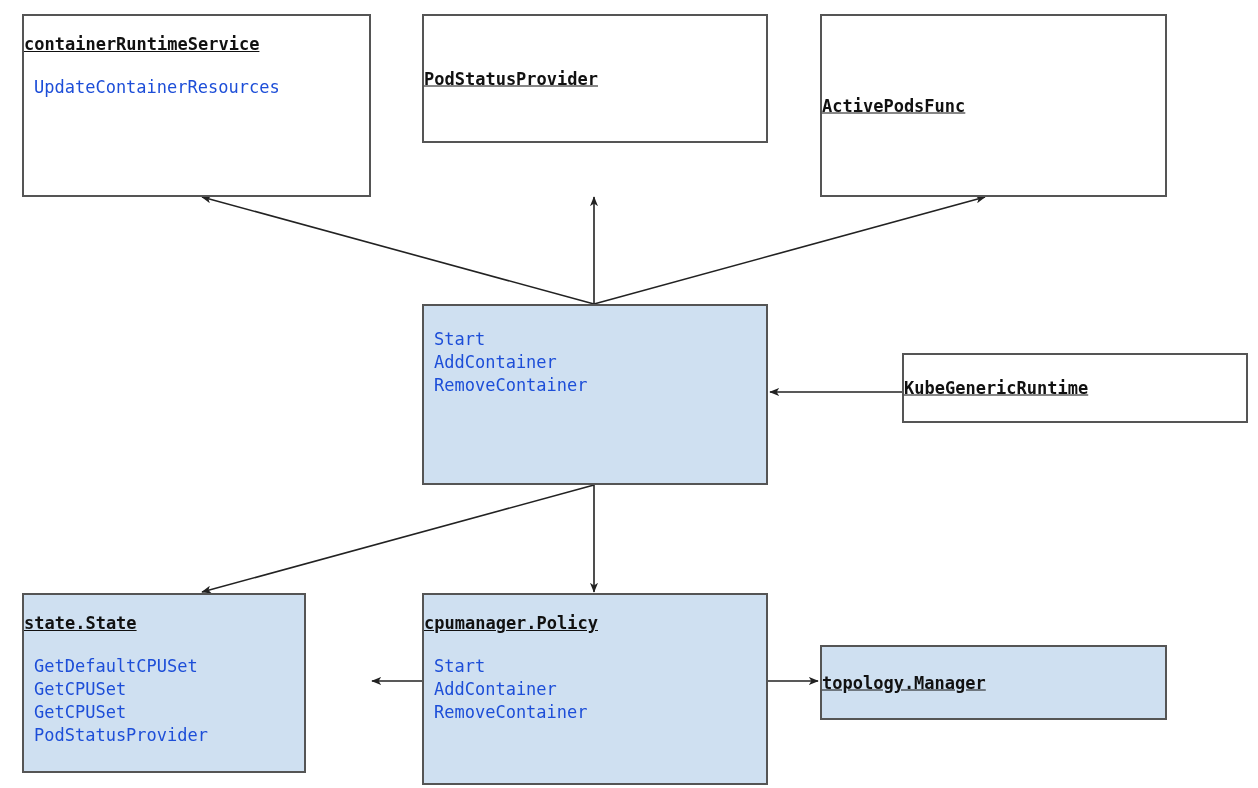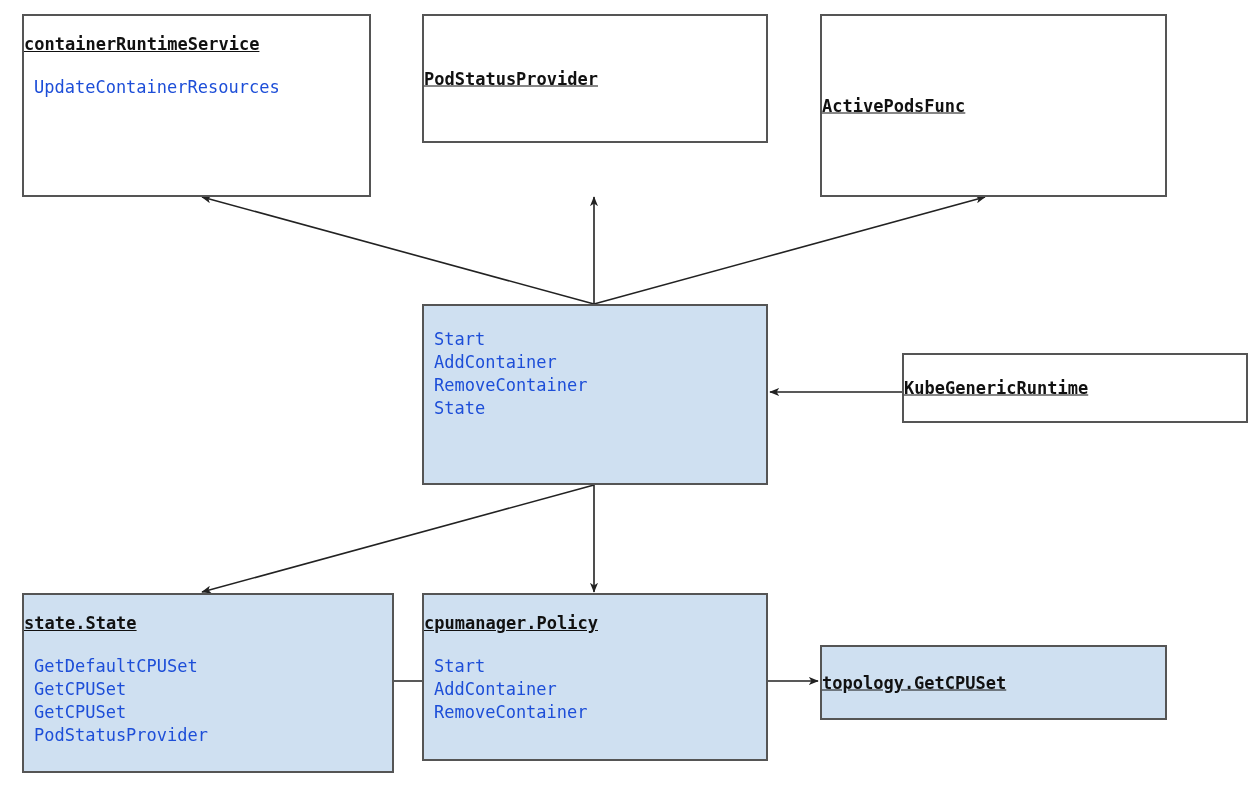--- a/index.html
+++ b/index.html
@@ -103,40 +103,39 @@
         <span class="node-title">PodStatusProvider</span>
       </div>
       <div class="node compact" style="left: 820px; top: 14px; width: 347px; height: 183px;">
         <span class="node-title">ActivePodsFunc</span>
       </div>
       <div class="node filled" style="left: 422px; top: 304px; width: 346px; height: 181px;">
         <ul class="member-list">
           <li class="member">Start</li>
           <li class="member">AddContainer</li>
           <li class="member">RemoveContainer</li>
-          <li class="member">State</li>
         </ul>
       </div>
       <div class="node compact" style="left: 902px; top: 353px; width: 346px; height: 70px;">
         <span class="node-title">KubeGenericRuntime</span>
       </div>
-      <div class="node filled" style="left: 22px; top: 593px; width: 372px; height: 180px;">
+      <div class="node filled" style="left: 22px; top: 593px; width: 284px; height: 180px;">
         <span class="node-title">state.State</span>
         <ul class="member-list">
           <li class="member">GetDefaultCPUSet</li>
           <li class="member">GetCPUSet</li>
           <li class="member">GetCPUSet</li>
           <li class="member">PodStatusProvider</li>
         </ul>
       </div>
-      <div class="node filled" style="left: 422px; top: 593px; width: 346px; height: 168px;">
+      <div class="node filled" style="left: 422px; top: 593px; width: 346px; height: 192px;">
         <span class="node-title">cpumanager.Policy</span>
         <ul class="member-list">
           <li class="member">Start</li>
           <li class="member">AddContainer</li>
           <li class="member">RemoveContainer</li>
         </ul>
       </div>
       <div class="node filled compact" style="left: 820px; top: 645px; width: 347px; height: 75px;">
-        <span class="node-title">topology.GetCPUSet</span>
+        <span class="node-title">topology.Manager</span>
       </div>
     </div>
 </div>
 
 </body></html>

